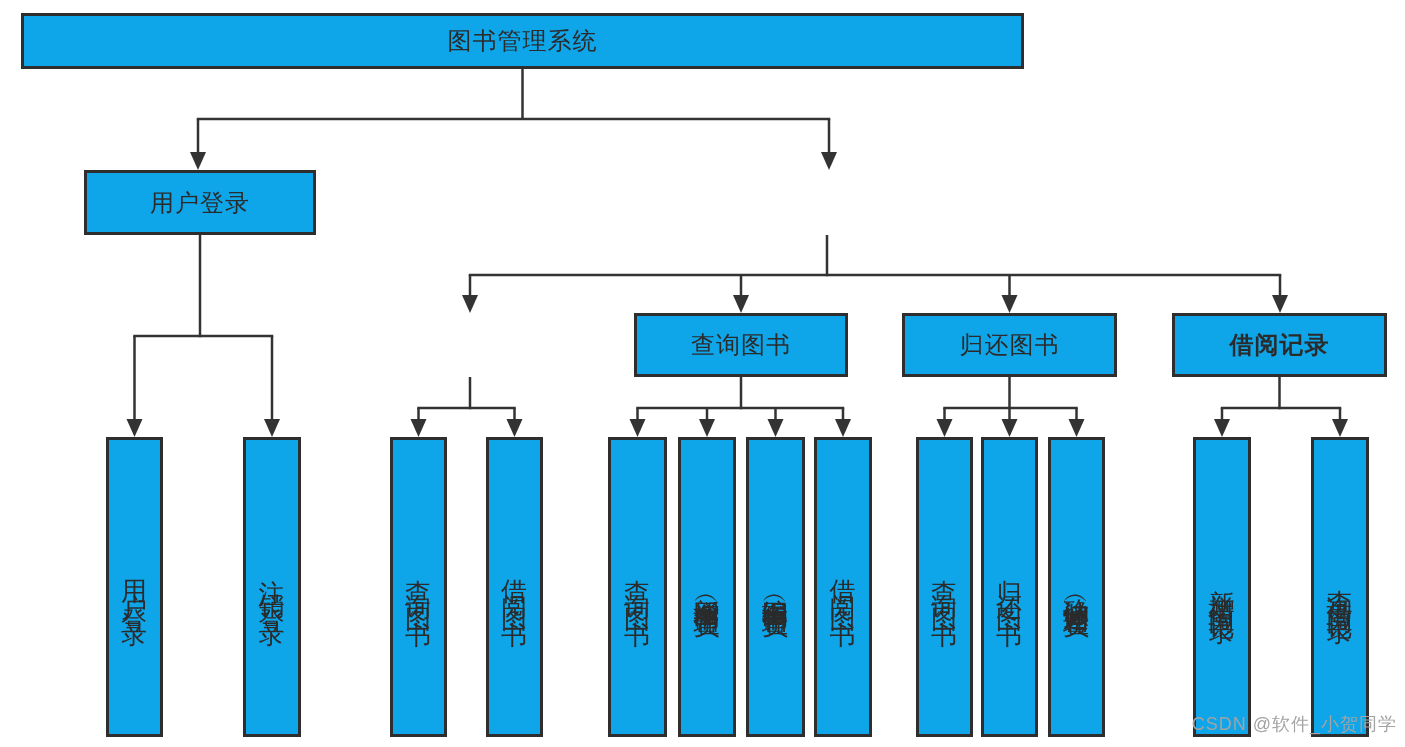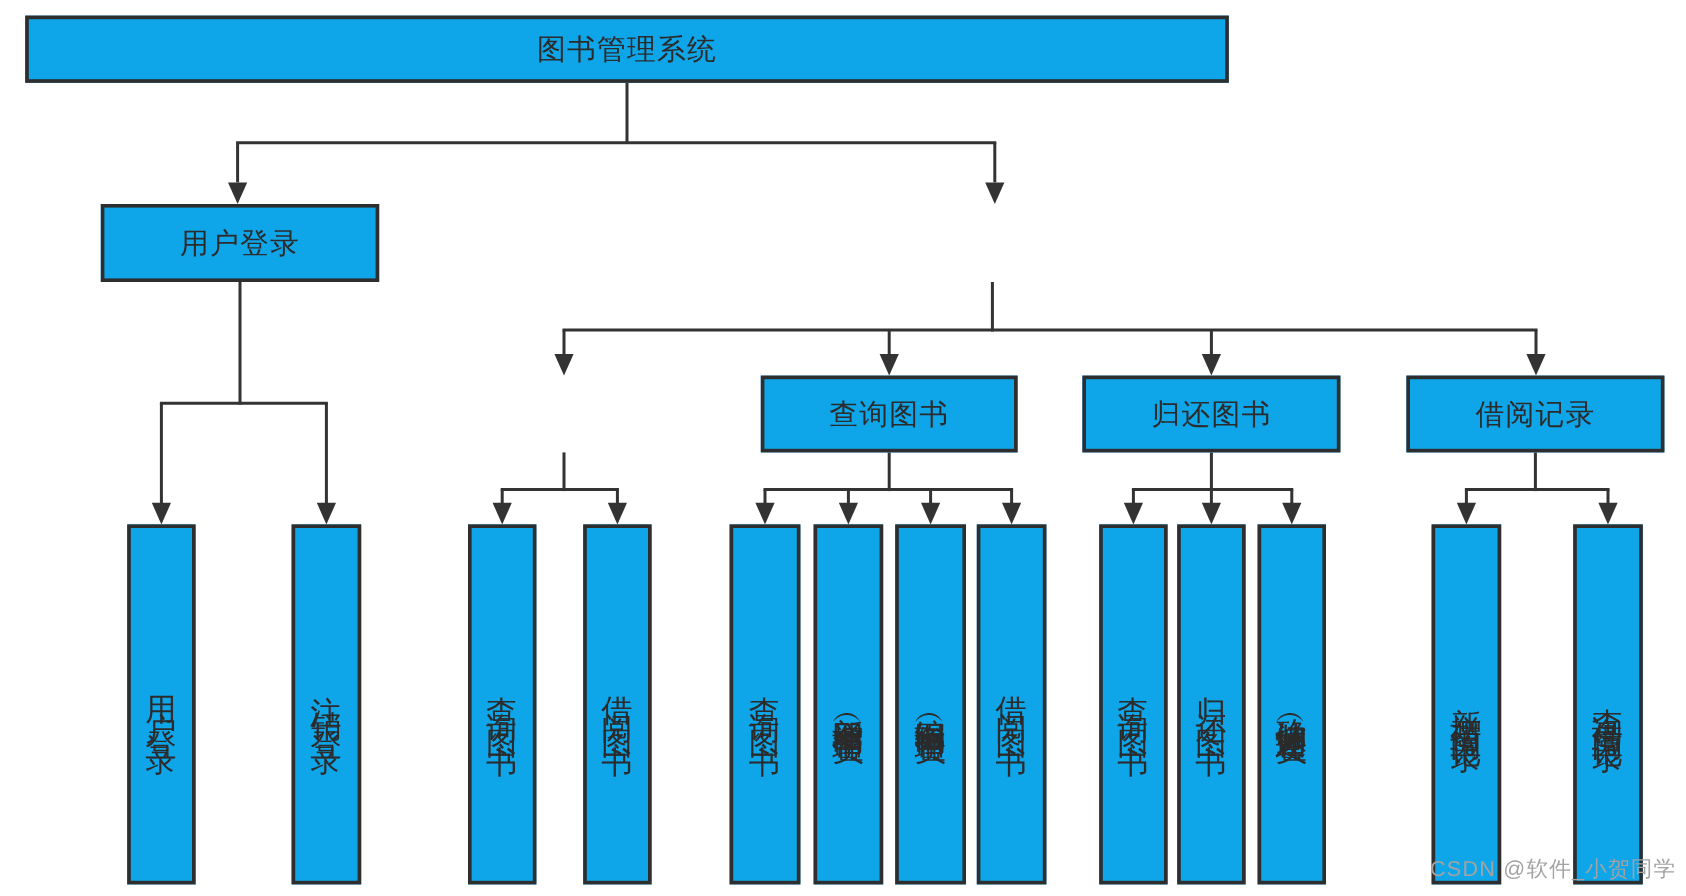--- a/index.html
+++ b/index.html
@@ -123,21 +123,21 @@
   <div class="box" style="left:84px; top:170px; width:232px; height:65px;">
     <span class="hlabel">用户登录</span>
   </div>
 
   <div class="box" style="left:634px; top:313px; width:214px; height:64px;">
     <span class="hlabel">查询图书</span>
   </div>
   <div class="box" style="left:902px; top:313px; width:215px; height:64px;">
     <span class="hlabel">归还图书</span>
   </div>
-  <div class="box" style="left:1172px; top:313px; width:215px; height:64px;">
+  <div class="box" style="left:1172px; top:313px; width:215px; height:64px;font-weight:bold;">
     <span class="hlabel">借阅记录</span>
   </div>
 
   <div class="box leaf vtext ls-wide" style="left:106px; top:437px; width:57px; height:300px;">用户登录</div>
   <div class="box leaf vtext ls-wide" style="left:243px; top:437px; width:58px; height:300px;">注销登录</div>
 
   <div class="box leaf vtext ls-wide" style="left:390px; top:437px; width:57px; height:300px;">查询图书</div>
   <div class="box leaf vtext ls-wide" style="left:486px; top:437px; width:57px; height:300px;">借阅图书</div>
 
   <div class="box leaf vtext ls-wide" style="left:608px; top:437px; width:59px; height:300px;">查询图书</div>

